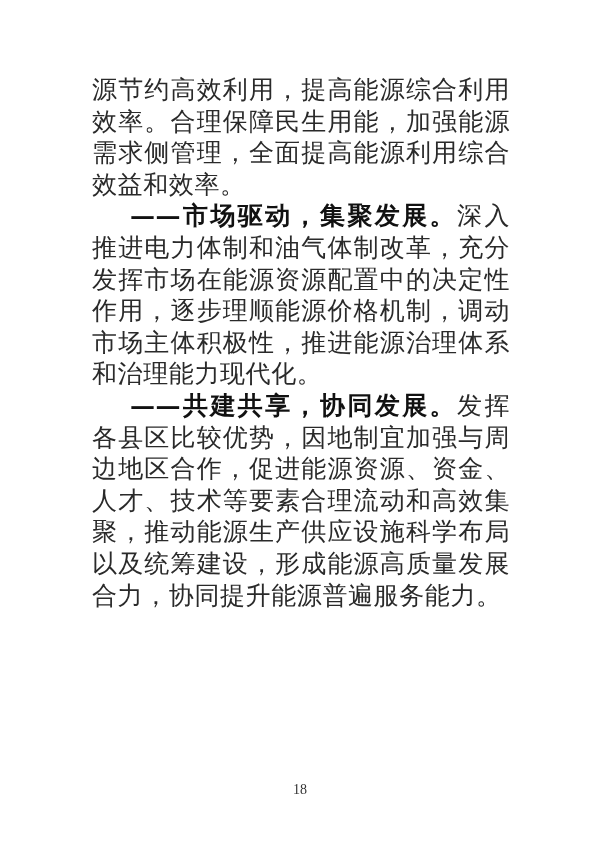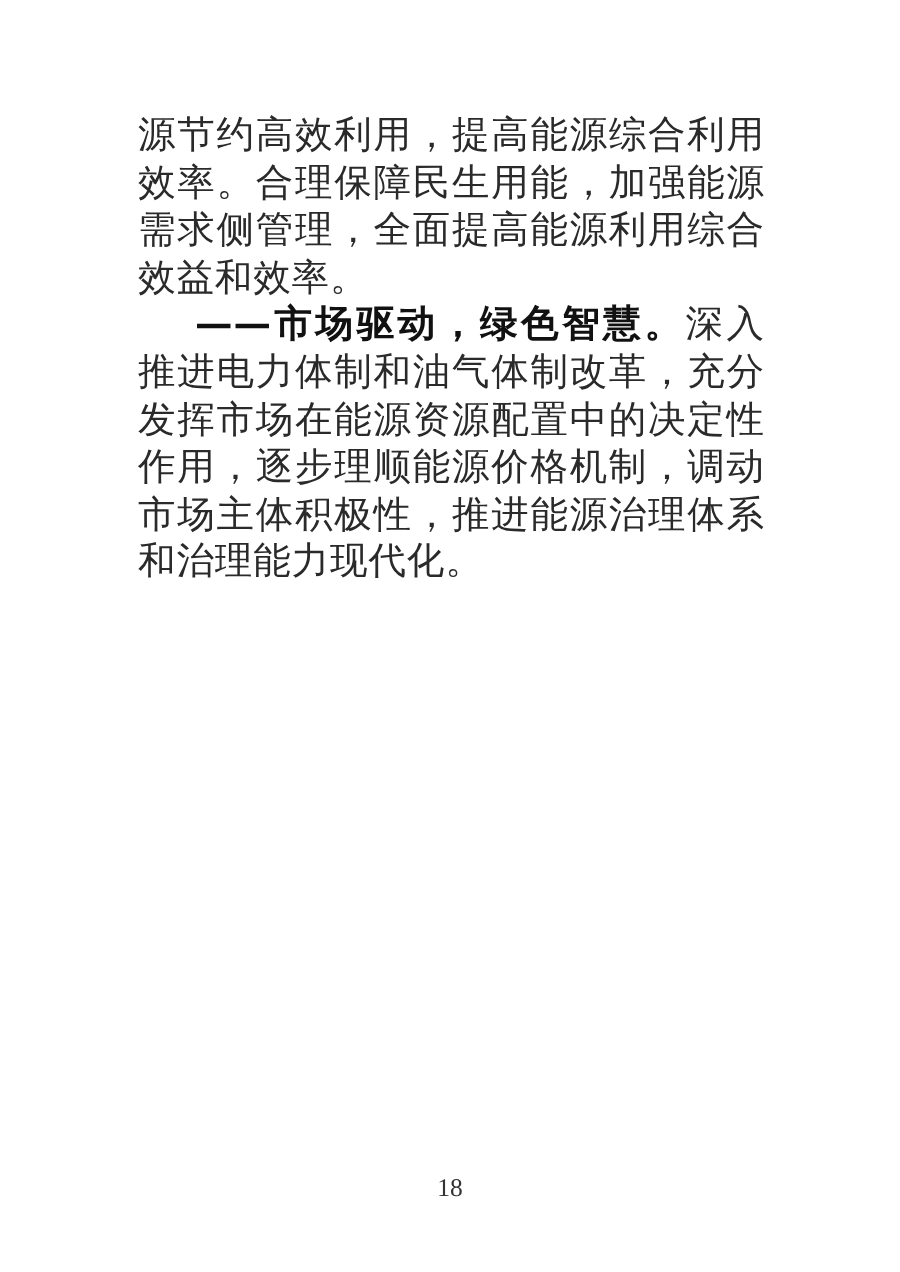--- a/index.html
+++ b/index.html
@@ -36,30 +36,33 @@
     .lead {
       font-weight: bold;
       color: #111111;
     }
     .page-number {
       position: absolute;
       left: 0;
       width: 600px;
       top: 782px;
       text-align: center;
-      font-size: 17px;
+      font-size: 14px;
       color: #333333;
       font-family: "Liberation Serif", serif;
     }
   </style>
 </head>
 <body>
 
 <div class="page">
   <p class="para">
     <span>源节约高效利用，提高能源综合利用效率。合理保障民生用能，加强能源需求侧管理，全面提高能源利用综合效益和效率。</span>
   </p>
   <p class="para indent">
-    <span class="lead">——市场驱动，绿色智慧。</span><span>深入推进电力体制和油气体制改革，充分发挥市场在能源资源配置中的决定性作用，逐步理顺能源价格机制，调动市场主体积极性，推进能源治理体系和治理能力现代化。</span>
+    <span class="lead">——市场驱动，集聚发展。</span><span>深入推进电力体制和油气体制改革，充分发挥市场在能源资源配置中的决定性作用，逐步理顺能源价格机制，调动市场主体积极性，推进能源治理体系和治理能力现代化。</span>
+  </p>
+  <p class="para indent">
+    <span class="lead">——共建共享，协同发展。</span><span>发挥各县区比较优势，因地制宜加强与周边地区合作，促进能源资源、资金、人才、技术等要素合理流动和高效集聚，推动能源生产供应设施科学布局以及统筹建设，形成能源高质量发展合力，协同提升能源普遍服务能力。</span>
   </p>
 </div>
 
 <div class="page-number">18</div>
 
 </body></html>

